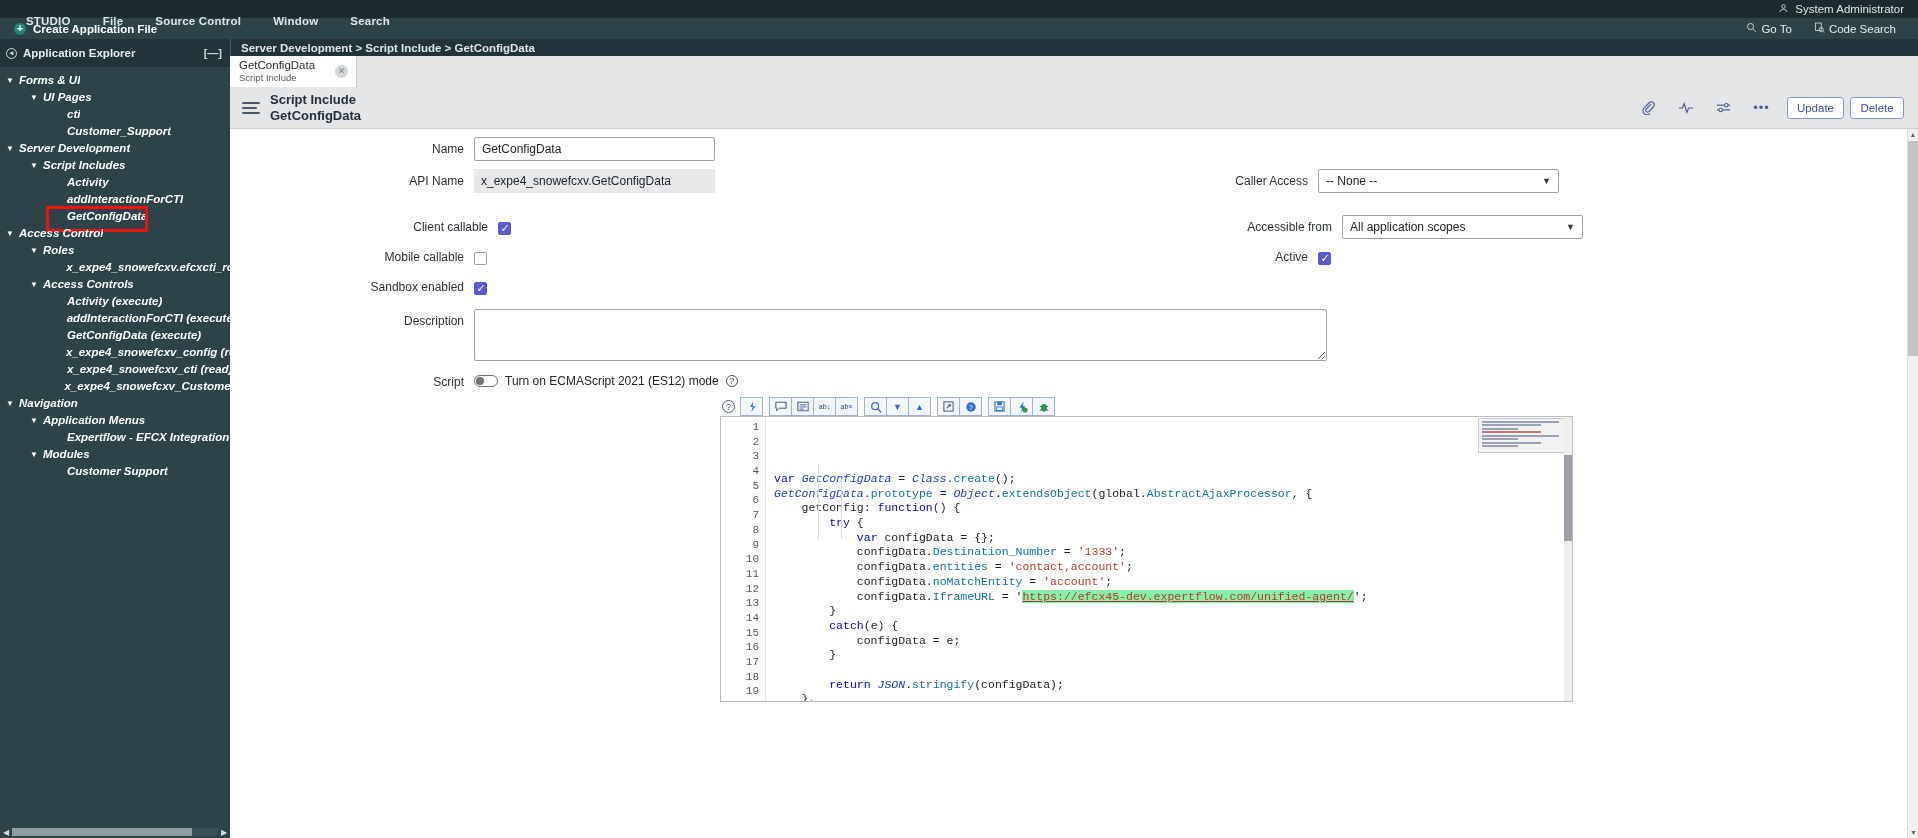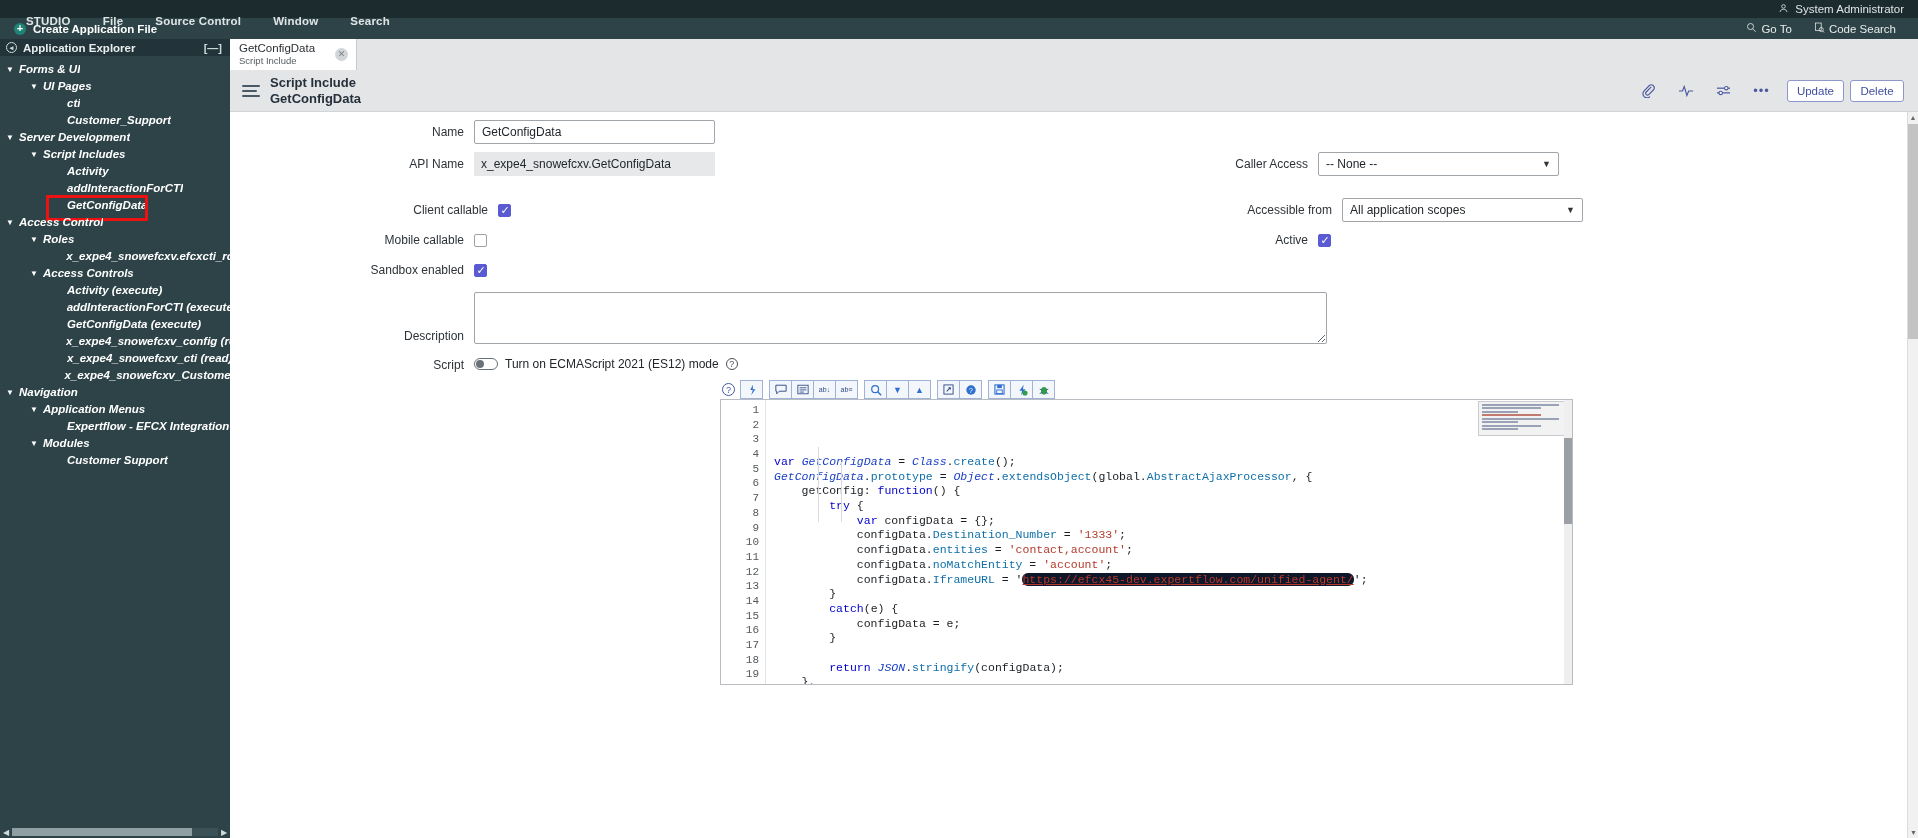--- a/index.html
+++ b/index.html
@@ -65,21 +65,21 @@
 
   
   .sidebar {
     width: 230px;
     background: #2e4347;
     color: #ffffff;
     position: relative;
     flex: 0 0 230px;
   }
   .sb-header {
-    height: 17px;
+    height: 28px;
     background: #22343a;
     display: flex; align-items: center;
     font-size: 11.5px; font-weight: bold;
     padding-left: 6px; color: #e8eded;
   }
   .sb-header .circ {
     width: 11px; height: 11px; border-radius: 50%;
     border: 1.3px solid #cfdada; margin-right: 6px;
     display: inline-flex; align-items: center; justify-content: center;
     font-size: 7px; color: #cfdada;
@@ -184,21 +184,21 @@
     margin-left: 6px; padding: 0 9px;
   }
 
   
   .formbody {
     flex: 1; overflow: hidden; position: relative;
     background: #fff;
     padding-top: 8px;
   }
   .frow { display: flex; width: 100%; }
-  .fcol { width: 50%; display: flex; align-items: center; }
+  .fcol { width: 50%; display: flex; align-items: flex-end; }
   .flabel {
     font-size: 12px; color: #2d3338;
     text-align: right; padding-right: 10px;
     width: 244px; flex: 0 0 244px;
     line-height: 24px;
   }
   .fctl { flex: 1; }
   .inp {
     height: 24px; width: 241px;
     border: 1px solid #a0a5aa; border-radius: 2px;
@@ -291,21 +291,21 @@
   .codearea {
     flex: 1; padding: 3px 0 0 8px; position: relative;
     font-family: "Liberation Mono", monospace;
     font-size: 11.5px; white-space: pre; overflow: hidden;
   }
   .codearea .ln { height: 14.7px; line-height: 14.7px; color: #1b1f23; }
   .k-kw { color: #0000cc; }
   .k-cls { color: #1a3fc4; font-style: italic; }
   .k-prop { color: #0f6fa8; }
   .k-str { color: #b5392b; }
-  .k-url { color: #b5392b; background: #0f172a; text-decoration: underline; border-radius: 6px; }
+  .k-url { color: #b5392b; background: #86efac; text-decoration: underline; }
   .indentguide {
     position: absolute; top: 3px; width: 1px; background: #d8dadd;
   }
   .thumbnail {
     position: absolute; right: 1px; top: 1px;
     width: 93px; height: 35px;
     background: #f2f2f2; border: 1px solid #c9cccf; overflow: hidden;
   }
   .thumbnail .tl { height: 2px; background: #9aa2b8; margin: 1.5px 3px; }
   .thumbnail .tl.s { width: 40%; }
@@ -489,20 +489,21 @@
       <span class="arrow">◀</span>
       <span class="track">
           <span class="thumb"></span>
         </span>
       <span class="arrow">▶</span>
     </div>
   </div>
 
   <div class="content">
 
+    <div class="breadcrumb">Server Development &gt; Script Include &gt; GetConfigData</div>
 
     <div class="tabstrip">
       <div class="tab">
         <div class="t-text">
           <span class="t-title">GetConfigData</span>
           <span class="t-sub">Script Include</span>
         </div>
         <span class="t-close">✕</span>
       </div>
     </div>
@@ -607,21 +608,21 @@
         <div class="fcol">
           <div class="flabel">Sandbox enabled</div>
           <div class="fctl">
             <span class="cbx on"></span>
           </div>
         </div>
         <div class="fcol"></div>
       </div>
 
       <div class="frow" style="margin-bottom:9px;">
-        <div style="display:flex;width:100%;align-items:flex-end;">
+        <div style="display:flex;width:100%;">
           <div class="flabel">Description</div>
           <div class="fctl">
             <textarea class="ta" style=""></textarea>
           </div>
         </div>
       </div>
 
       <div class="frow">
         <div style="display:flex;width:100%;align-items:flex-start;">
           <div class="flabel" style="line-height:16px;">Script</div>

